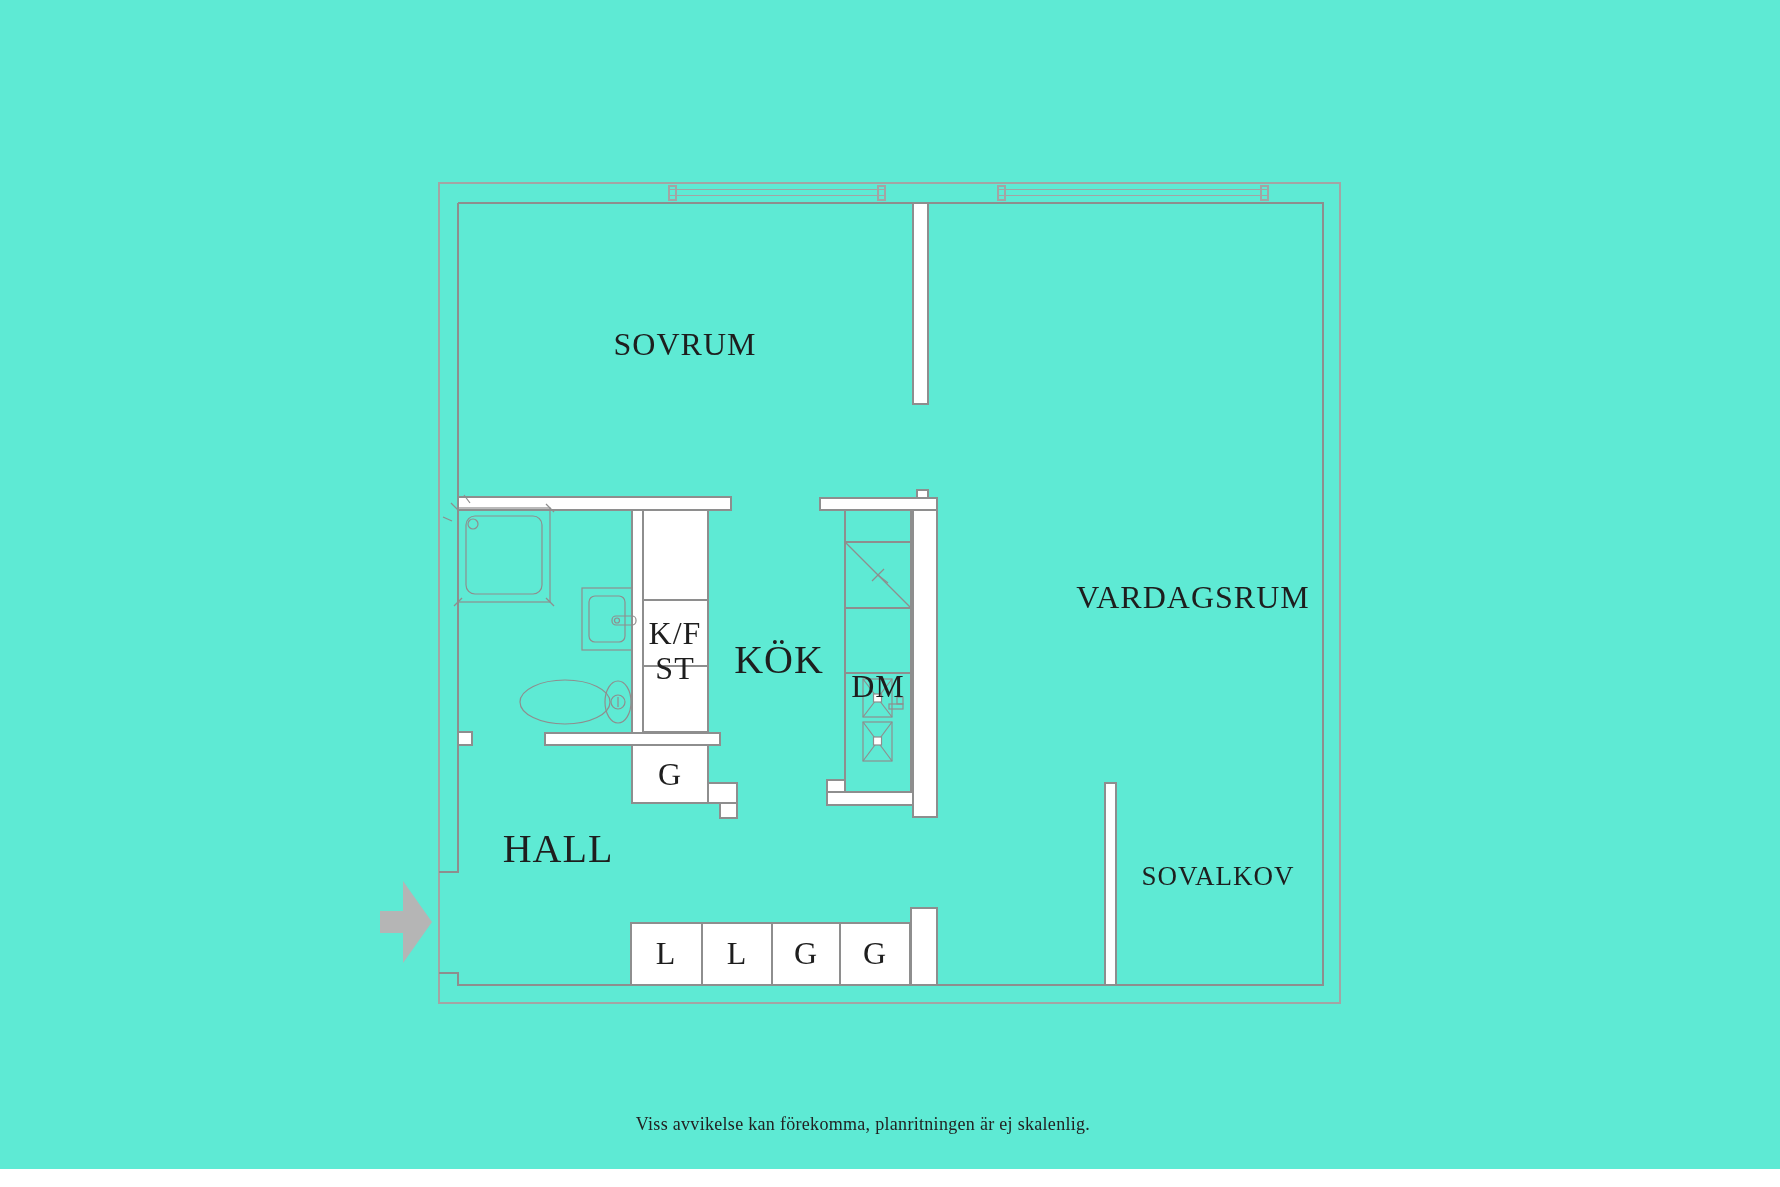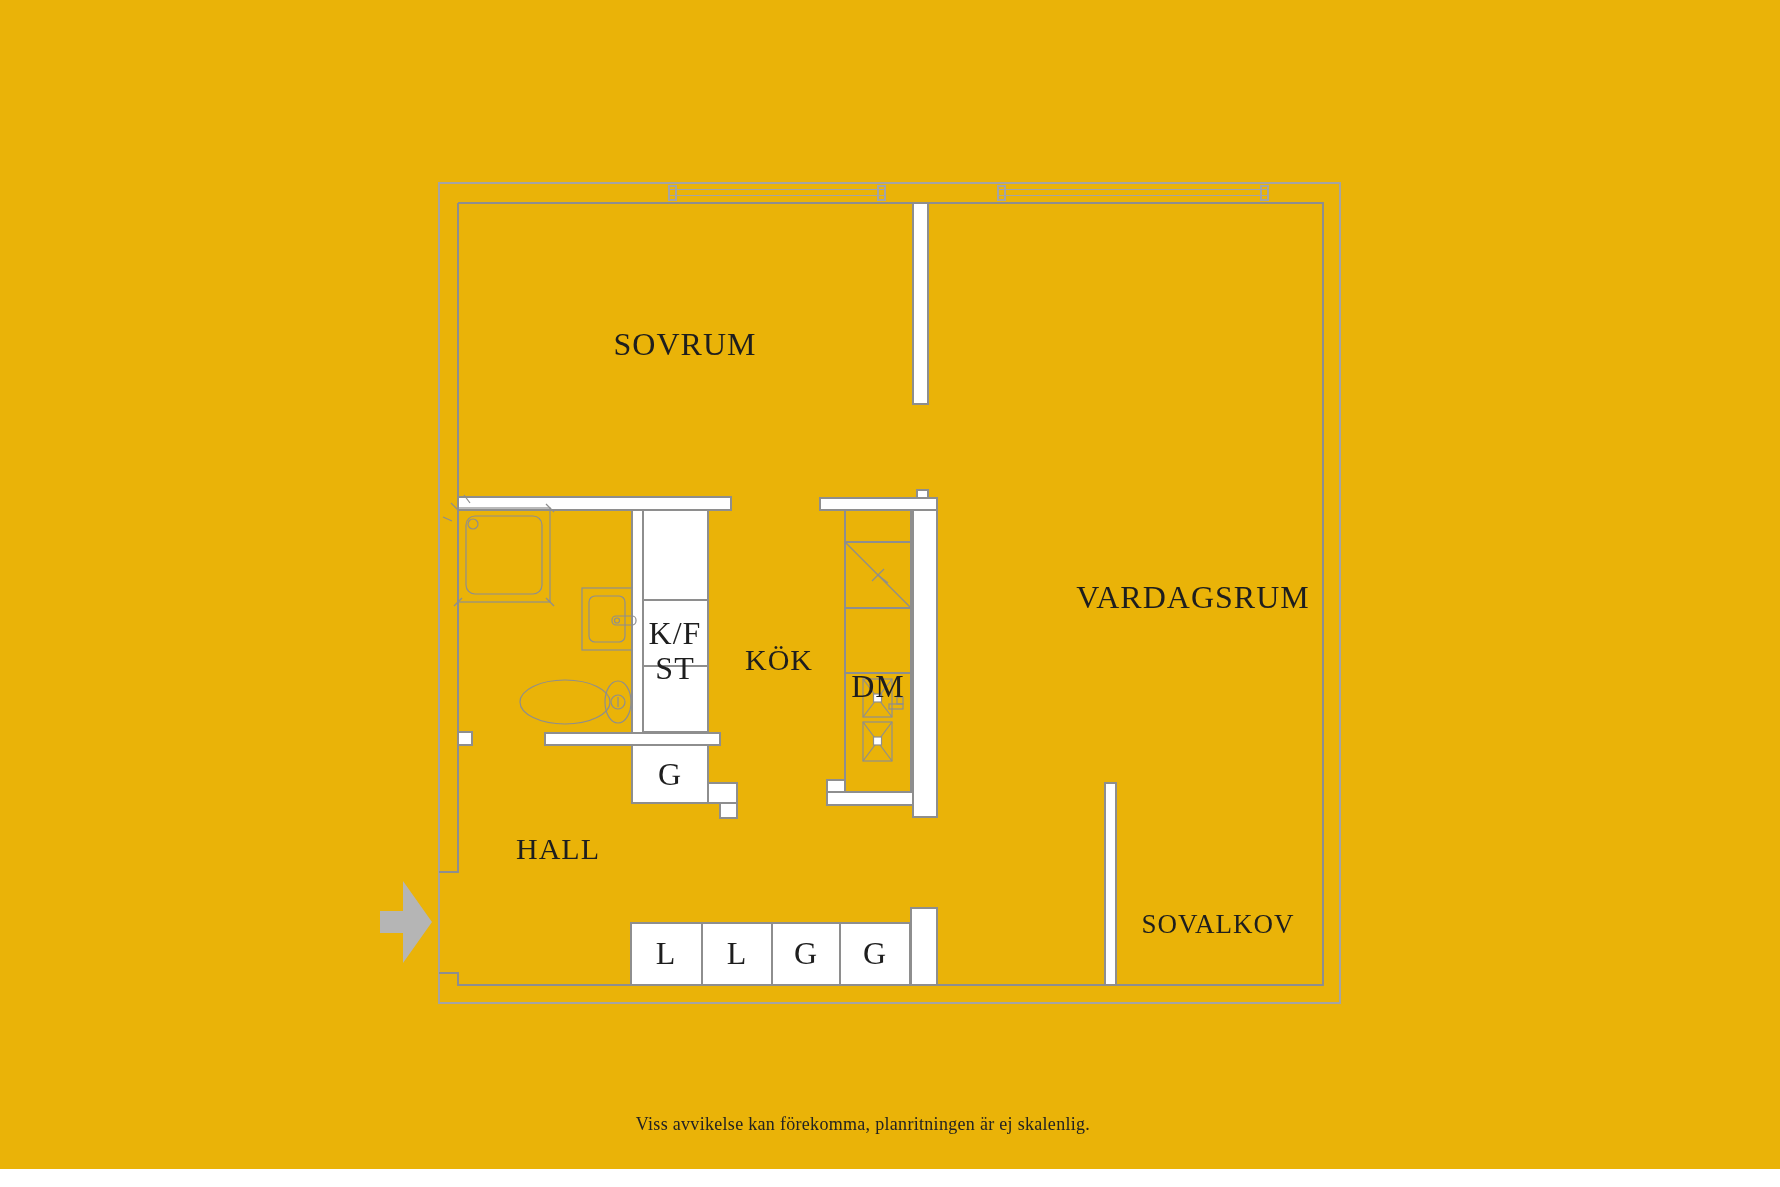--- a/index.html
+++ b/index.html
@@ -1,29 +1,29 @@
 <!DOCTYPE html>
 <html><head>
 <meta charset="utf-8">
 <style>
   html,body{margin:0;padding:0;background:#ffffff;}
   body{width:1780px;height:1187px;overflow:hidden;
        font-family:"Liberation Serif","DejaVu Serif",serif;}
-  .stage{position:absolute;left:0;top:0;width:1780px;height:1169px;background:#eab308;}
+  .stage{position:absolute;left:0;top:0;width:1780px;height:1169px;background:#5eead4;}
   svg.plan-geometry{position:absolute;left:0;top:0;}
   .lbl{position:absolute;transform:translate(-50%,-50%);color:#1e1e1e;
        letter-spacing:1px;white-space:nowrap;line-height:1;}
   .lbl-room{font-size:32px;}
-  .lbl-mid{font-size:30px;}
+  .lbl-mid{font-size:40px;}
   .lbl-small{font-size:32px;}
   .sovrum{left:685px;top:344px;}
   .vardagsrum{left:1193px;top:597px;}
   .kok{left:779px;top:660px;}
   .hall{left:558px;top:849px;}
-  .sovalkov{left:1218px;top:876px;font-size:27px;margin-top:48px;}
+  .sovalkov{left:1218px;top:876px;font-size:27px;}
   .kf{left:675px;top:633px;}
   .st{left:675px;top:668px;}
   .gc{left:670px;top:774px;}
   .dm{left:878px;top:640px;margin-top:46px;}
   .l1{left:666px;top:953px;}
   .l2{left:737px;top:953px;}
   .g1{left:806px;top:953px;}
   .g2{left:875px;top:953px;}
   .caption{position:absolute;left:863px;top:1124px;transform:translate(-50%,-50%);
            font-size:18px;color:#222;letter-spacing:.3px;white-space:nowrap;}

